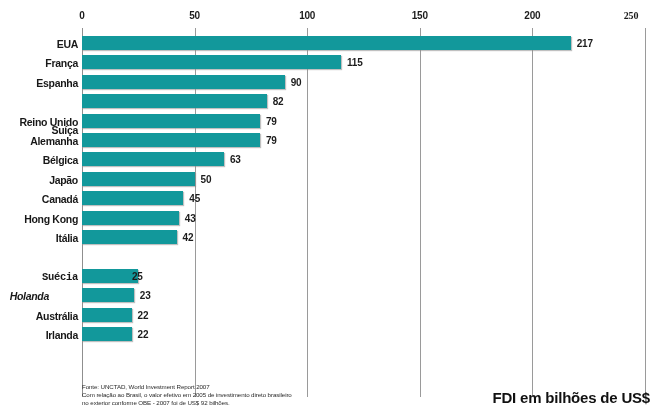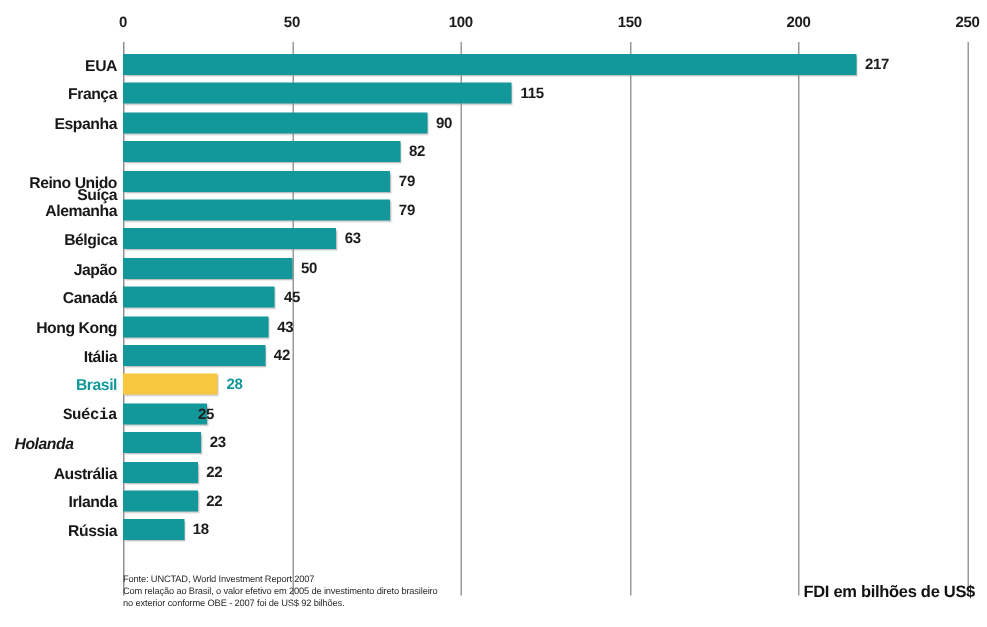--- a/index.html
+++ b/index.html
@@ -105,21 +105,21 @@
     color: #2a2a2a;
     letter-spacing: -0.1px;
     width: 330px;
   }
   #source-note div { white-space: nowrap; }
 
   #axis-caption {
     position: absolute;
     right: 8px;
     top: 389px;
-    font-size: 11px;
+    font-size: 15px;
     font-weight: bold;
     color: #111111;
     white-space: nowrap;
     letter-spacing: -0.2px;
   }
 </style>
 </head>
 <body>
 
 <div id="chart-root">
@@ -128,21 +128,21 @@
       <div class="axis-tick-label" style="left: 82px;">0</div>
       <div class="gridline axis-zero" style="left: 82px; height: 369.2px;"></div>
       <div class="axis-tick-label" style="left: 194.6px;">50</div>
       <div class="gridline" style="left: 194.6px; height: 369.2px;"></div>
       <div class="axis-tick-label" style="left: 307.2px;">100</div>
       <div class="gridline" style="left: 307.2px; height: 369.2px;"></div>
       <div class="axis-tick-label" style="left: 419.8px;">150</div>
       <div class="gridline" style="left: 419.8px; height: 369.2px;"></div>
       <div class="axis-tick-label" style="left: 532.4px;">200</div>
       <div class="gridline" style="left: 532.4px; height: 369.2px;"></div>
-      <div class="axis-tick-label" style="left: 645px;">250</div>
+      <div class="axis-tick-label" style="left: 631px; font-family: Liberation Serif, serif;">250</div>
       <div class="gridline" style="left: 645px; height: 369.2px;"></div>
     </div>
 
   <div id="plot-area">
       <div class="bar-row" style="top: 36px; height: 14px;">
         <div class="cat-label" style="right: 580px; top: 1px; line-height: 14px;">EUA</div>
         <div class="bar" style="left: 82px; top: 0px; width: 488.684px; height: 14px;"></div>
         <div class="bar-value" style="left: 576.684px; top: 1px; line-height: 14px;">217</div>
       </div>
       <div class="bar-row" style="top: 55.4px; height: 14px;">
@@ -188,49 +188,39 @@
       <div class="bar-row" style="top: 210.6px; height: 14px;">
         <div class="cat-label" style="right: 580px; top: 1px; line-height: 14px;">Hong Kong</div>
         <div class="bar" style="left: 82px; top: 0px; width: 96.836px; height: 14px;"></div>
         <div class="bar-value" style="left: 184.836px; top: 1px; line-height: 14px;">43</div>
       </div>
       <div class="bar-row" style="top: 230px; height: 14px;">
         <div class="cat-label" style="right: 580px; top: 1px; line-height: 14px;">Itália</div>
         <div class="bar" style="left: 82px; top: 0px; width: 94.584px; height: 14px;"></div>
         <div class="bar-value" style="left: 182.584px; top: 1px; line-height: 14px;">42</div>
       </div>
-      <div class="bar-row" style="top: 249.4px; height: 14px;">
-        <div class="cat-label highlight" style="right: 580px; top: 1px; line-height: 14px;">Brasil</div>
-        <div class="bar highlight" style="left: 82px; top: 0px; width: 63.056px; height: 14px;"></div>
-        <div class="bar-value highlight" style="left: 151.056px; top: 1px; line-height: 14px;">28</div>
-      </div>
       <div class="bar-row" style="top: 268.8px; height: 14px;">
         <div class="cat-label" style="right: 580px; top: 1px; line-height: 14px; font-family: Liberation Mono, monospace;">Suécia</div>
         <div class="bar" style="left: 82px; top: 0px; width: 56.3px; height: 14px;"></div>
         <div class="bar-value" style="left: 132px; top: 1px; line-height: 14px;">25</div>
       </div>
       <div class="bar-row" style="top: 288.2px; height: 14px;">
         <div class="cat-label" style="right: 609px; top: 1px; line-height: 14px; font-style: italic;">Holanda</div>
         <div class="bar" style="left: 82px; top: 0px; width: 51.796px; height: 14px;"></div>
         <div class="bar-value" style="left: 139.796px; top: 1px; line-height: 14px;">23</div>
       </div>
       <div class="bar-row" style="top: 307.6px; height: 14px;">
         <div class="cat-label" style="right: 580px; top: 1px; line-height: 14px;">Austrália</div>
         <div class="bar" style="left: 82px; top: 0px; width: 49.544px; height: 14px;"></div>
         <div class="bar-value" style="left: 137.544px; top: 1px; line-height: 14px;">22</div>
       </div>
       <div class="bar-row" style="top: 327px; height: 14px;">
         <div class="cat-label" style="right: 580px; top: 1px; line-height: 14px;">Irlanda</div>
         <div class="bar" style="left: 82px; top: 0px; width: 49.544px; height: 14px;"></div>
         <div class="bar-value" style="left: 137.544px; top: 1px; line-height: 14px;">22</div>
-      </div>
-      <div class="bar-row" style="top: 346.4px; height: 14px;">
-        <div class="cat-label" style="right: 580px; top: 1px; line-height: 14px;">Rússia</div>
-        <div class="bar" style="left: 82px; top: 0px; width: 40.536px; height: 14px;"></div>
-        <div class="bar-value" style="left: 128.536px; top: 1px; line-height: 14px;">18</div>
       </div>
     </div>
 
   <div id="source-note">
     <div>Fonte: UNCTAD, World Investment Report 2007</div>
     <div>Com relação ao Brasil, o valor efetivo em 2005 de investimento direto brasileiro</div>
     <div>no exterior conforme OBE - 2007 foi de US$ 92 bilhões.</div>
   </div>
 
   <div id="axis-caption">FDI em bilhões de US$</div>

